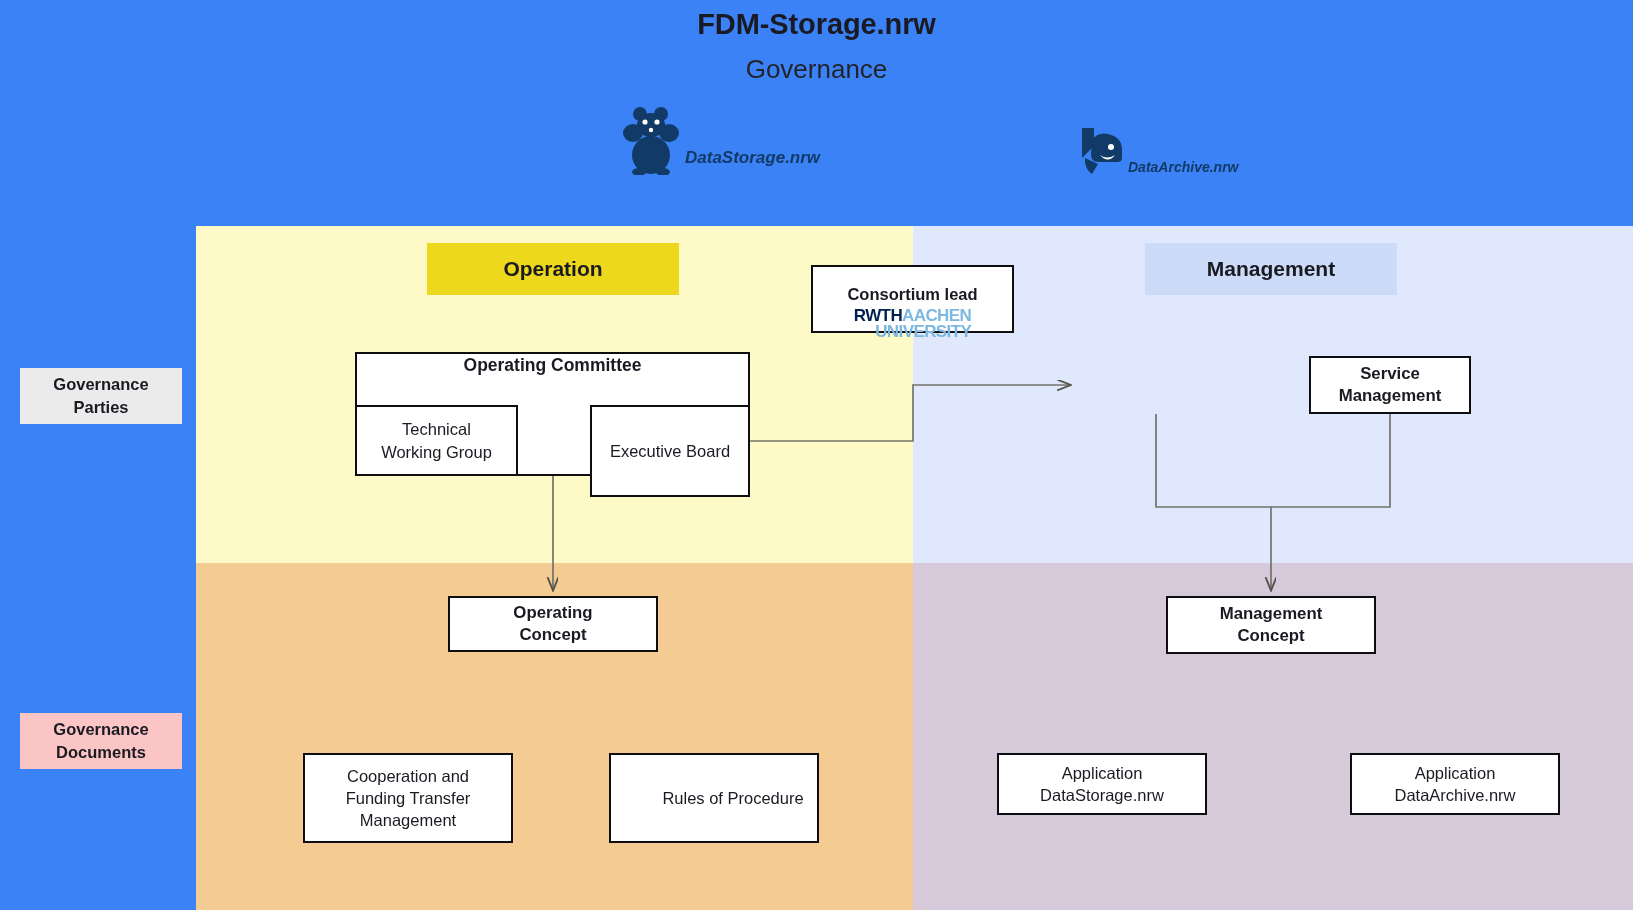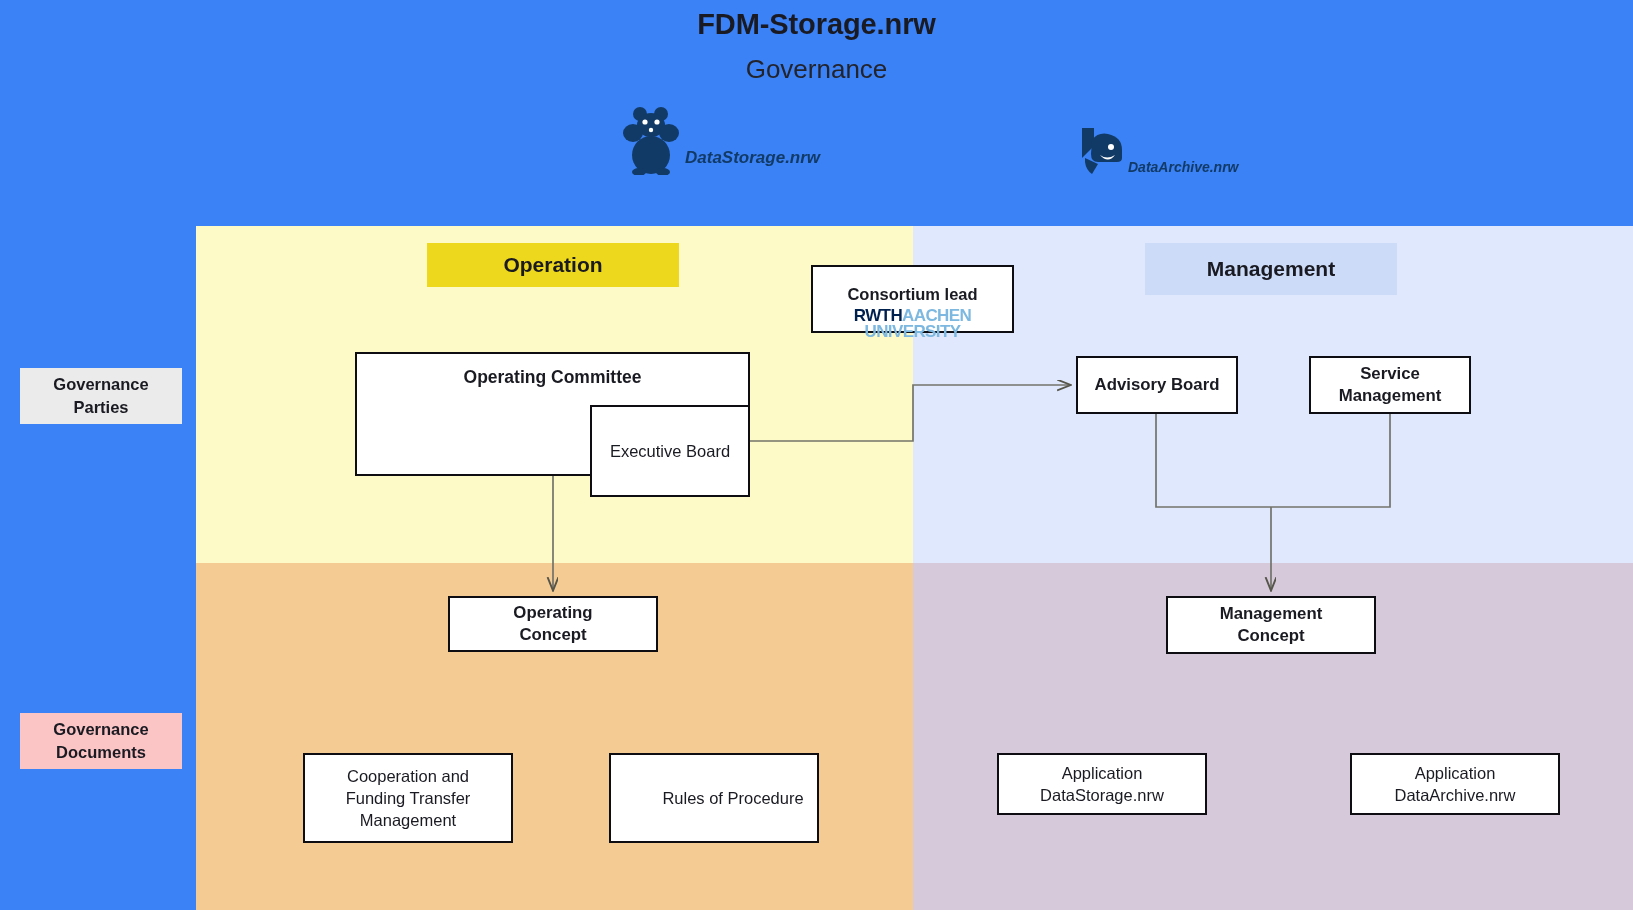--- a/index.html
+++ b/index.html
@@ -82,21 +82,21 @@
   
   .section-head {
     position: absolute;
     display: flex;
     align-items: center;
     justify-content: center;
     font-weight: bold;
     font-size: 21px;
   }
   #head-operation {
-    left: 427px; top: 243px; width: 252px; height: 44px;
+    left: 427px; top: 243px; width: 252px; height: 52px;
     background: #eed81d;
   }
   #head-management {
     left: 1145px; top: 243px; width: 252px; height: 52px;
     background: #ccdcf8;
   }
 
   
   .box {
     position: absolute;
@@ -115,35 +115,34 @@
   #box-consortium {
     left: 811px; top: 265px; width: 203px; height: 68px;
     flex-direction: column;
     justify-content: flex-start;
     padding-top: 16px;
     font-size: 16.5px;
   }
   #rwth-logo {
     margin-top: 3px;
     line-height: 0.92;
-    text-align: center;
+    text-align: right;
     font-weight: bold;
     letter-spacing: -0.6px;
   }
   #rwth-logo .rwth-row1 { font-size: 17px; white-space: nowrap; }
   #rwth-logo .rwth-dark { color: #00204e; }
   #rwth-logo .rwth-light { color: #7cb8e0; }
   #rwth-logo .rwth-row2 { font-size: 17px; color: #7cb8e0; white-space: nowrap; }
 
   
   #box-operating-committee {
     left: 355px; top: 352px; width: 395px; height: 124px;
     flex-direction: column;
     justify-content: flex-start;
-    padding-top: 12px;
     font-size: 17.5px;
   }
   
   #box-twg {
     left: 355px; top: 405px; width: 163px; height: 71px;
     font-size: 16.5px;
   }
   #box-exec {
     left: 590px; top: 405px; width: 160px; height: 92px;
     font-size: 16.5px;
@@ -301,28 +300,31 @@
         <span class="rwth-dark">RWTH</span><span class="rwth-light">AACHEN</span>
       </span>
       <div class="rwth-row2">UNIVERSITY</div>
     </span>
   </div>
 
   <div class="box bold" id="box-operating-committee">
     <span>Operating Committee</span>
   </div>
 
+  <div class="box plain" id="box-twg">
+    <div>
+      <div>Technical</div>
+      <div>Working Group</div>
+    </div>
+  </div>
 
   <div class="box plain" id="box-exec">
     <span>Executive Board</span>
   </div>
 
-  <div class="box bold" id="box-advisory">
-    <span>Advisory Board</span>
-  </div>
 
   <div class="box bold" id="box-service">
     <div>
       <div>Service</div>
       <div>Management</div>
     </div>
   </div>
 
   <div class="box bold" id="box-operating-concept">
     <div>

